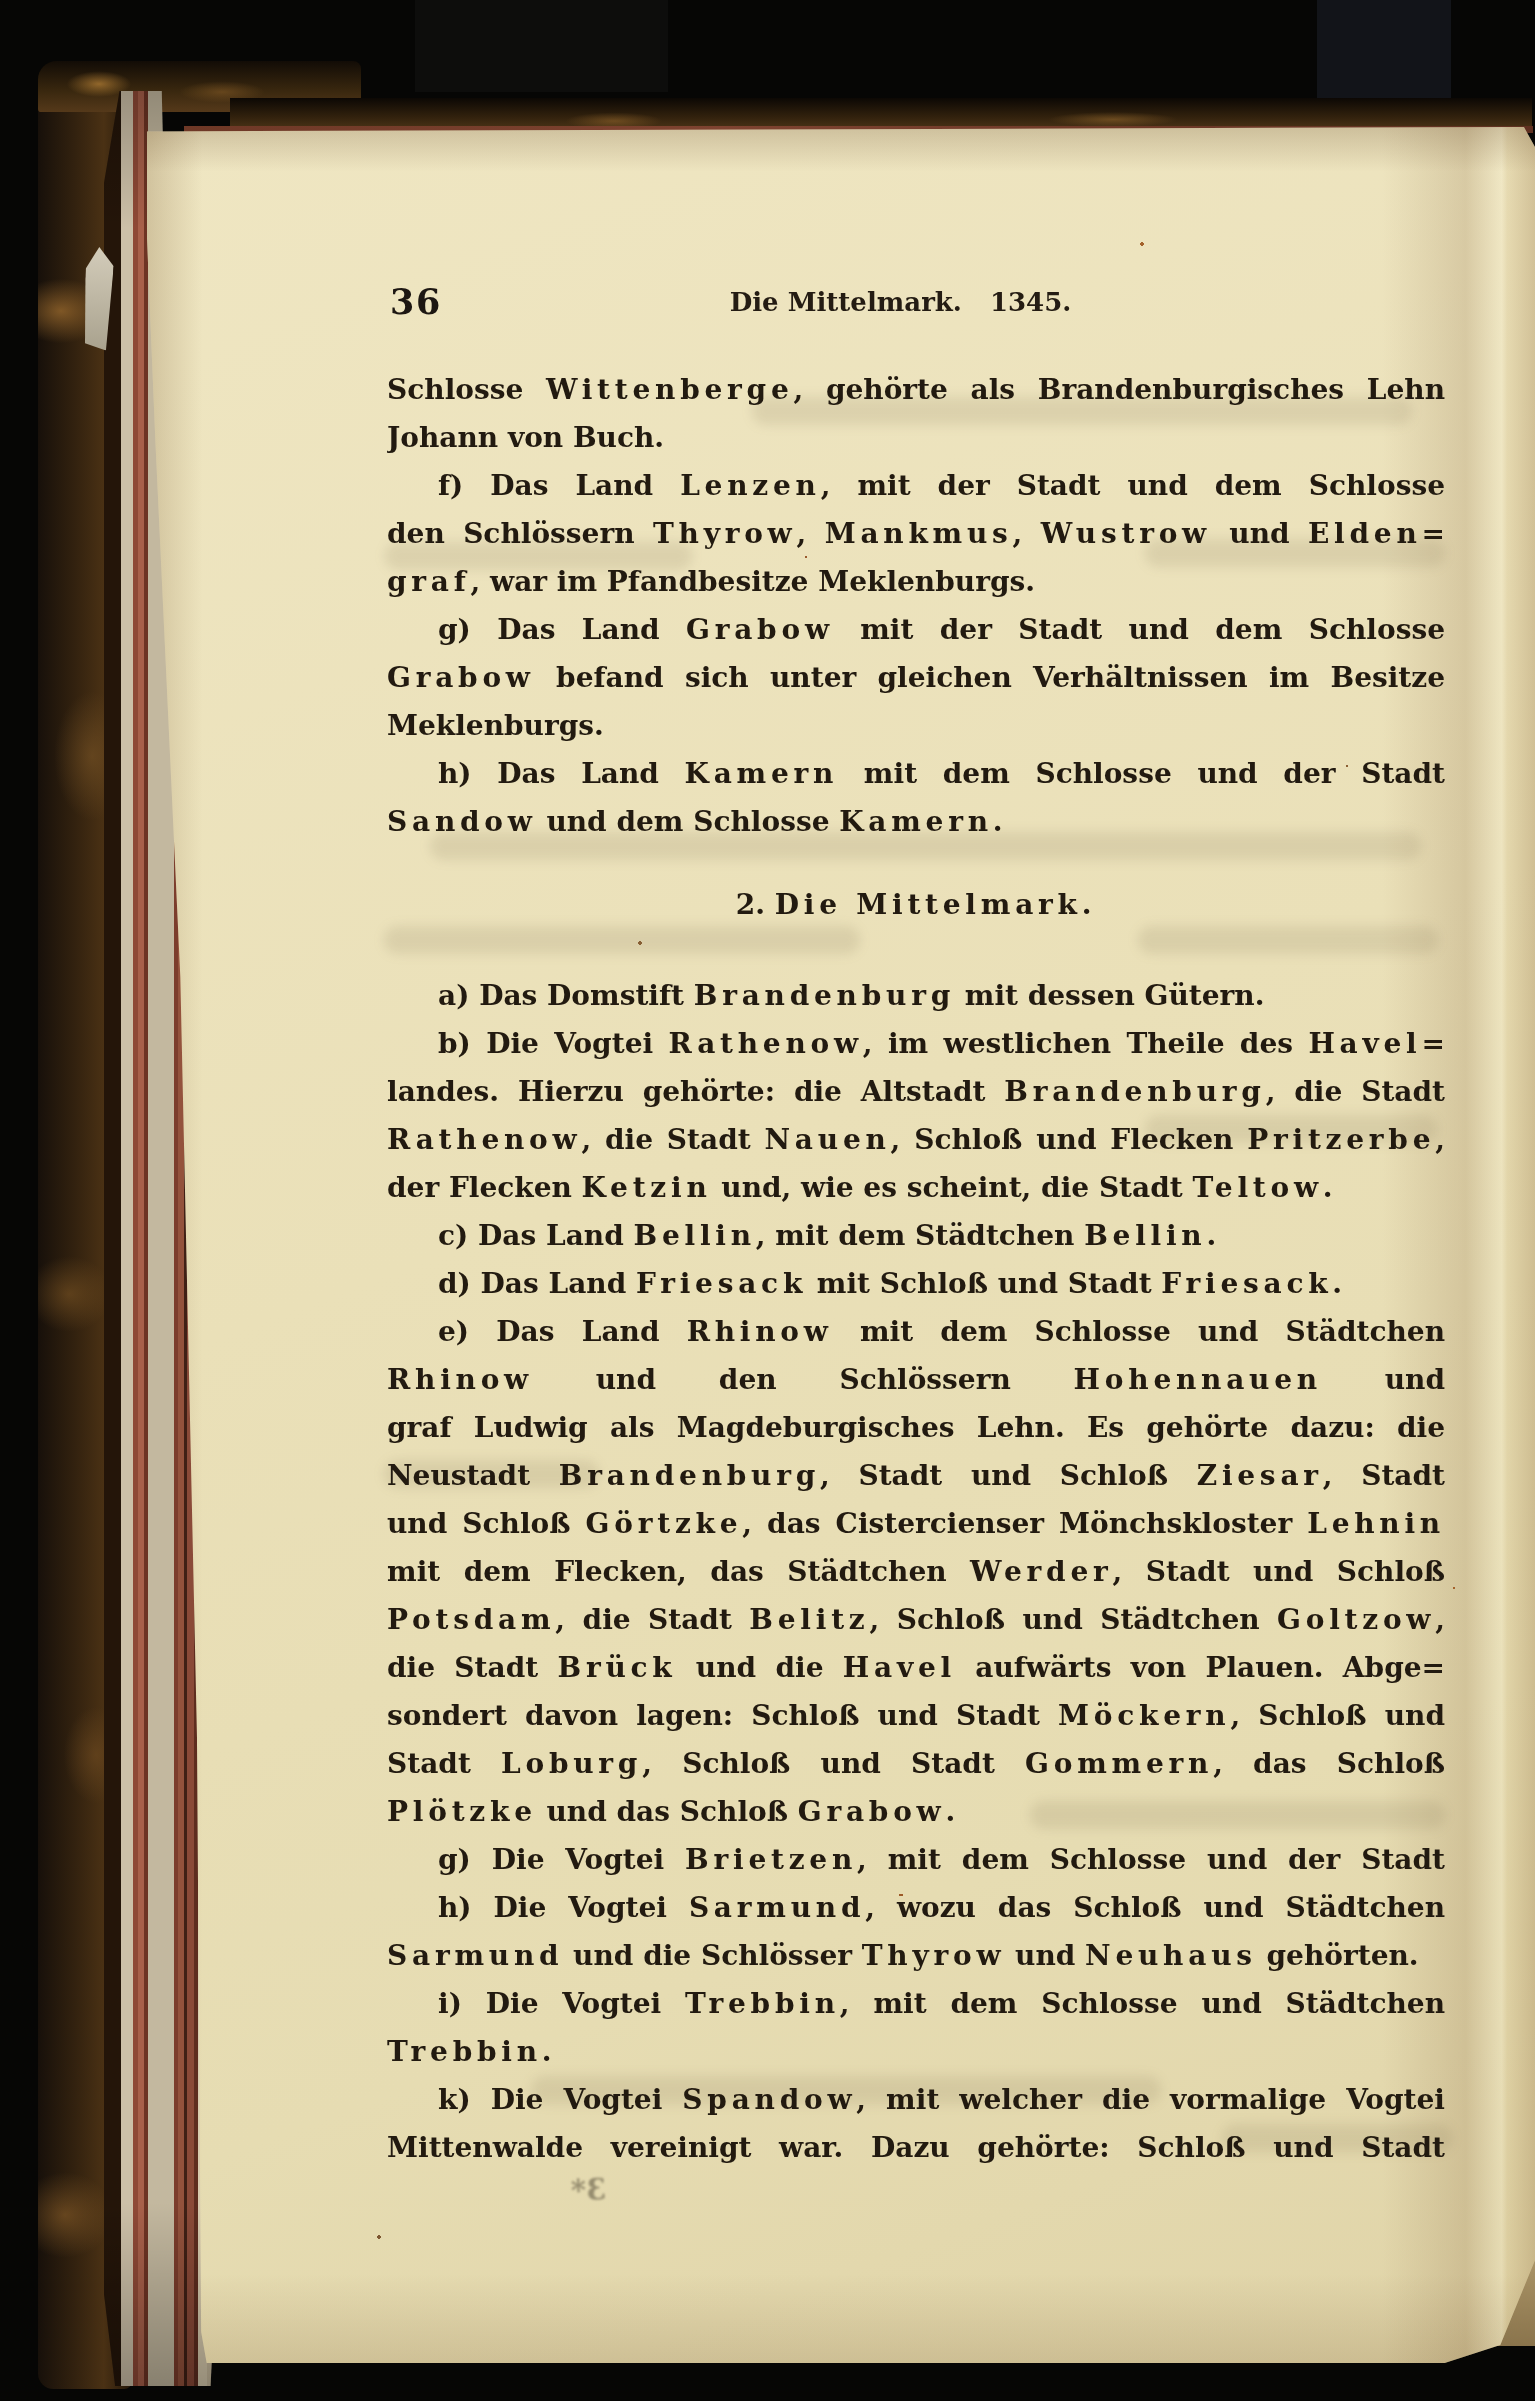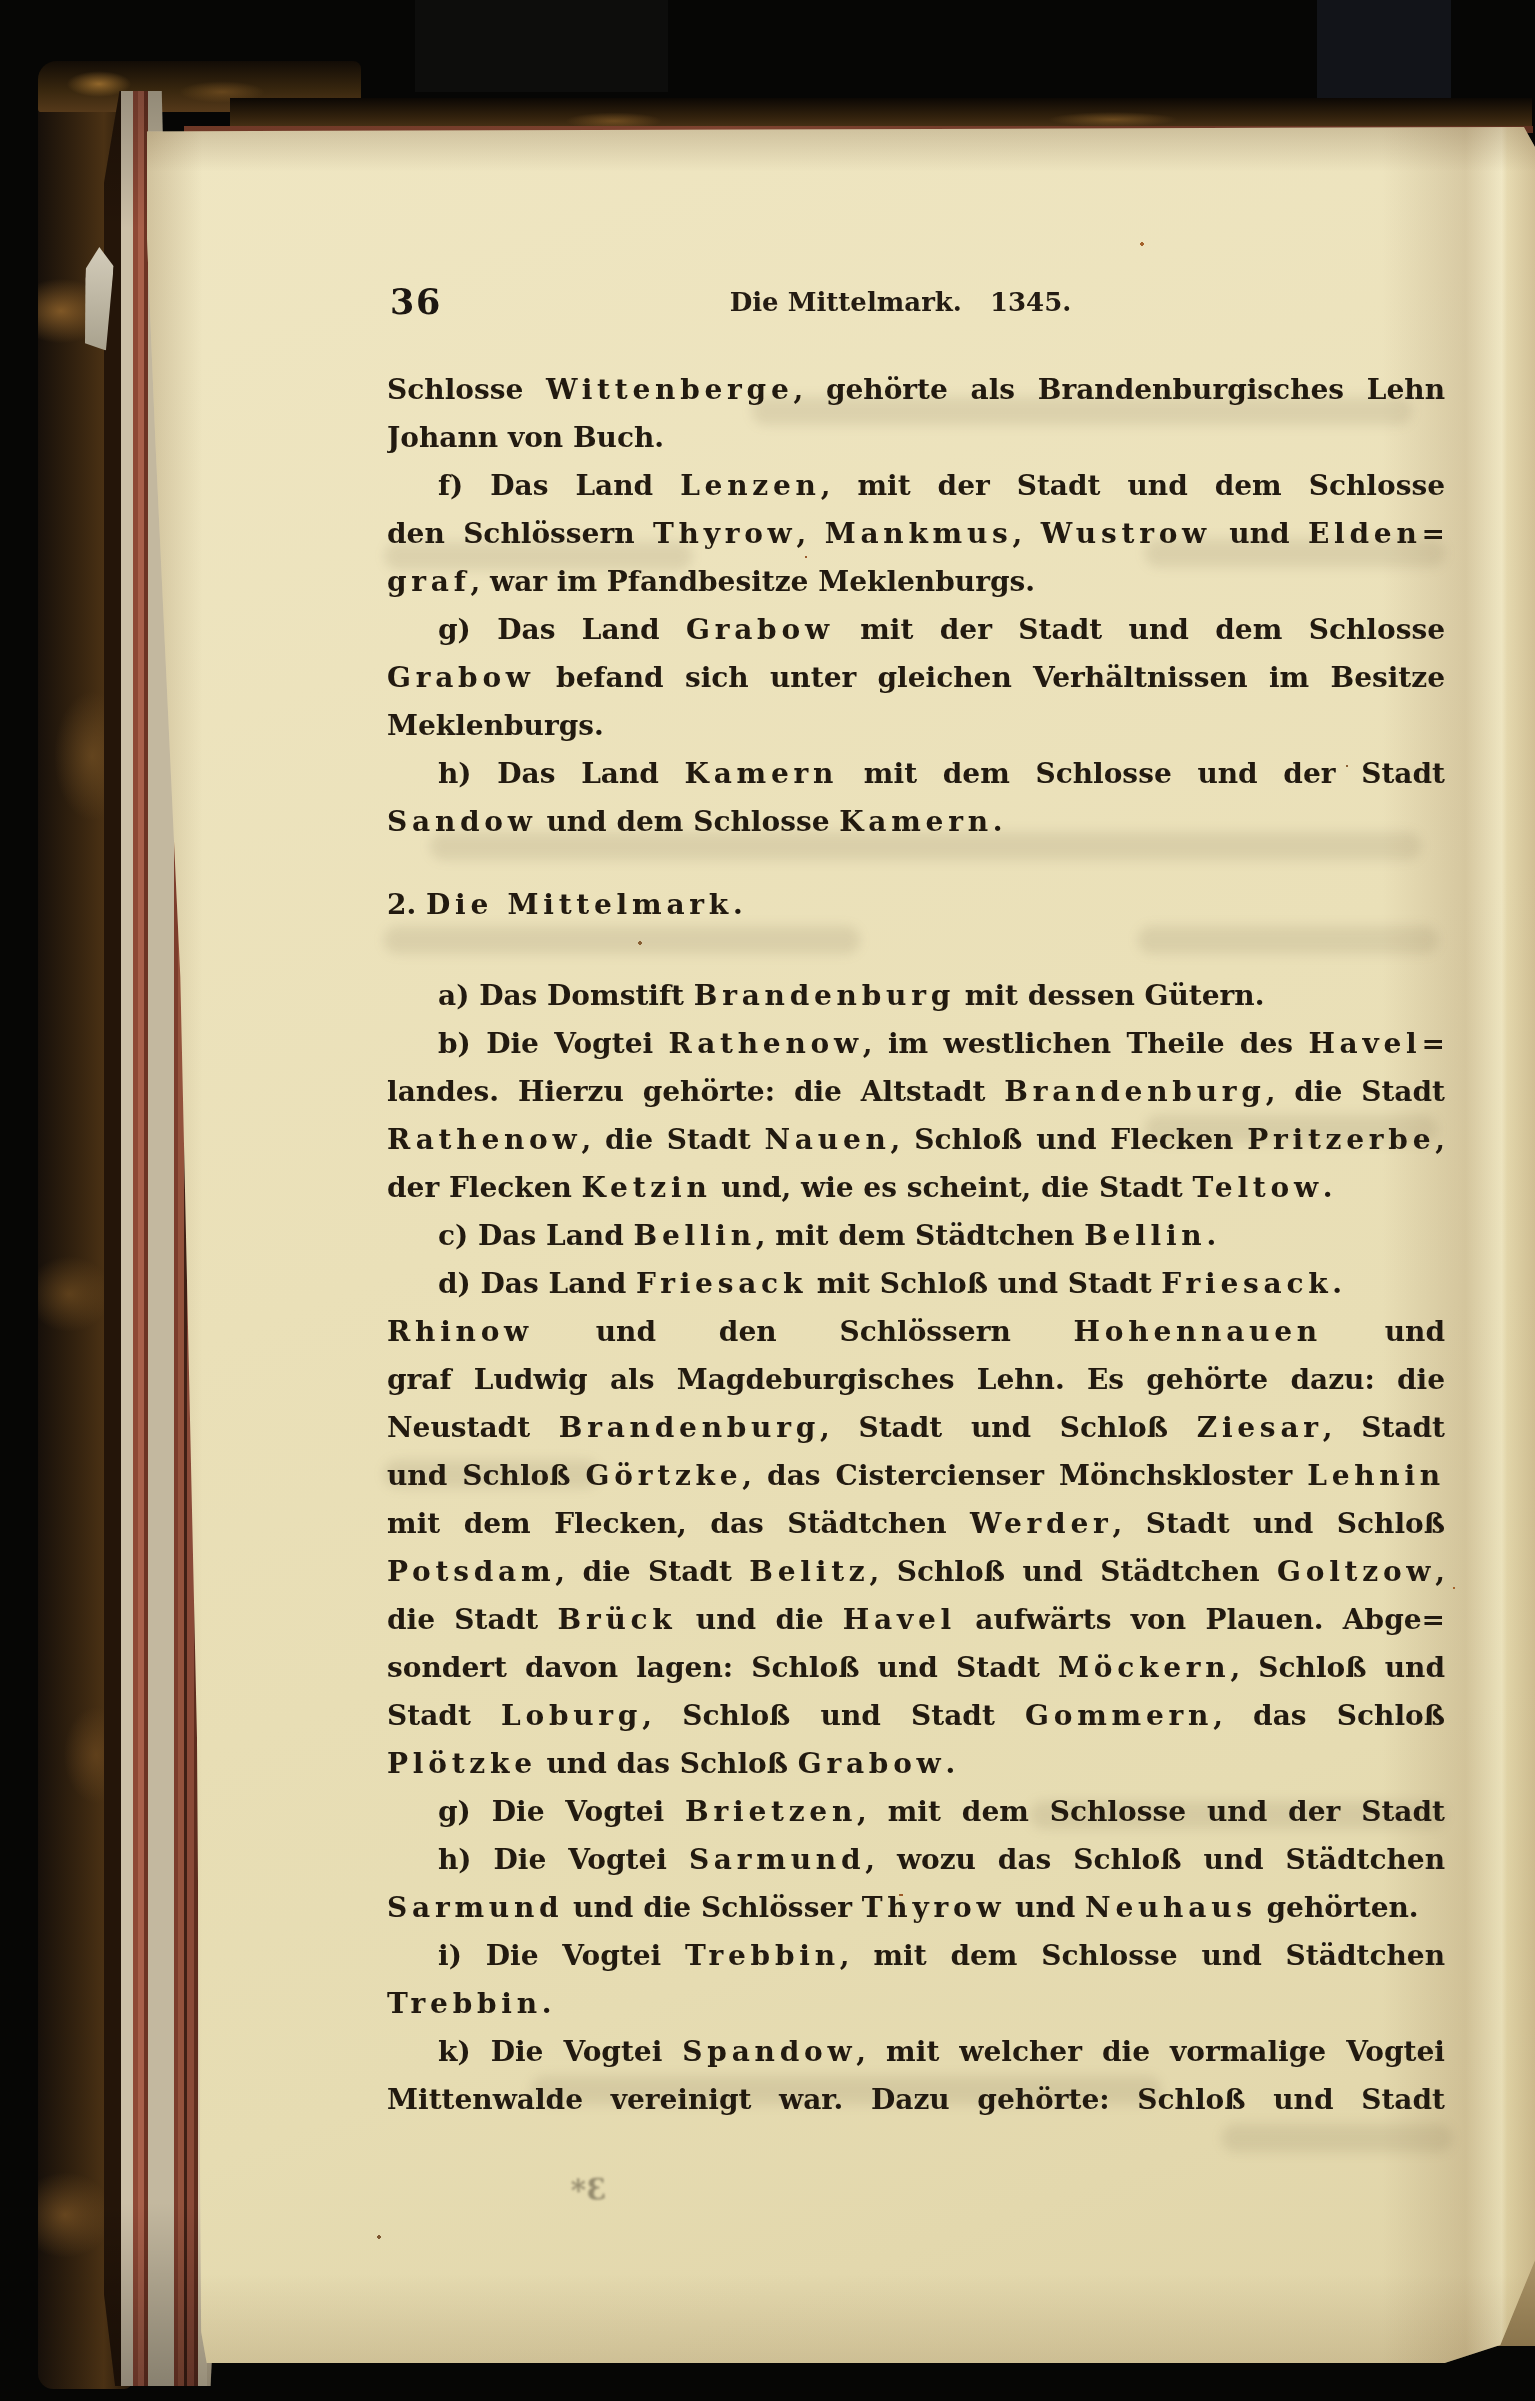--- a/index.html
+++ b/index.html
@@ -75,21 +75,21 @@
   .pagenum{position:absolute;left:3.1px;top:0;font-size:35px;font-weight:bold;letter-spacing:1.5px;color:#1d1712;}
   .running{position:absolute;left:0;right:31px;top:6.1px;text-align:center;font-size:26px;font-weight:bold;color:#241c13;}
   .running .date{margin-left:28px;}
 
   .text-block{margin-top:45px;font-size:28px;line-height:48px;font-weight:bold;color:#221a10;}
   .paragraph{margin:0;}
   .line{height:48px;overflow:hidden;text-align:justify;text-align-last:justify;}
   .line.first{padding-left:51px;}
   .line.last{text-align-last:left;}
   .g{letter-spacing:.17em;}
-  .section-heading{text-align:left;font-size:28px;line-height:48px;margin:35px 0 43px;font-weight:bold;color:#221a10;}
+  .section-heading{text-align:center;font-size:28px;line-height:48px;margin:35px 0 43px;font-weight:bold;color:#221a10;}
 </style>
 </head>
 <body>
 
 <div class="stage">
   <div class="bg-col"></div>
   <div class="bg-col2"></div>
 
   <div class="cover"></div>
   <div class="cover-top"></div>
@@ -150,20 +150,21 @@
             <div class="line"><span class="g">Rathenow</span>, die Stadt <span class="g">Nauen</span>, Schloß und Flecken <span class="g">Pritzerbe</span>,</div>
             <div class="line last">der Flecken <span class="g">Ketzin</span> und, wie es scheint, die Stadt <span class="g">Teltow</span>.</div>
           </div>
           <div class="paragraph">
             <div class="line first last">c) Das Land <span class="g">Bellin</span>, mit dem Städtchen <span class="g">Bellin</span>.</div>
           </div>
           <div class="paragraph">
             <div class="line first last">d) Das Land <span class="g">Friesack</span> mit Schloß und Stadt <span class="g">Friesack</span>.</div>
           </div>
           <div class="paragraph">
+            <div class="line first">e) Das Land <span class="g">Rhinow</span> mit dem Schlosse und Städtchen</div>
             <div class="line last"><span class="g">Rhinow</span> und den Schlössern <span class="g">Hohennauen</span> und <span class="g">Wassersuppe</span>.</div>
           </div>
           <div class="paragraph">
             <div class="line">graf Ludwig als Magdeburgisches Lehn.  Es gehörte dazu: die</div>
             <div class="line">Neustadt <span class="g">Brandenburg</span>, Stadt und Schloß <span class="g">Ziesar</span>, Stadt</div>
             <div class="line">und Schloß <span class="g">Görtzke</span>, das Cistercienser Mönchskloster <span class="g">Lehnin</span></div>
             <div class="line">mit dem Flecken, das Städtchen <span class="g">Werder</span>, Stadt und Schloß</div>
             <div class="line"><span class="g">Potsdam</span>, die Stadt <span class="g">Belitz</span>, Schloß und Städtchen <span class="g">Goltzow</span>,</div>
             <div class="line">die Stadt <span class="g">Brück</span> und die <span class="g">Havel</span> aufwärts von Plauen.  Abge=</div>
             <div class="line">sondert davon lagen: Schloß und Stadt <span class="g">Möckern</span>, Schloß und</div>

